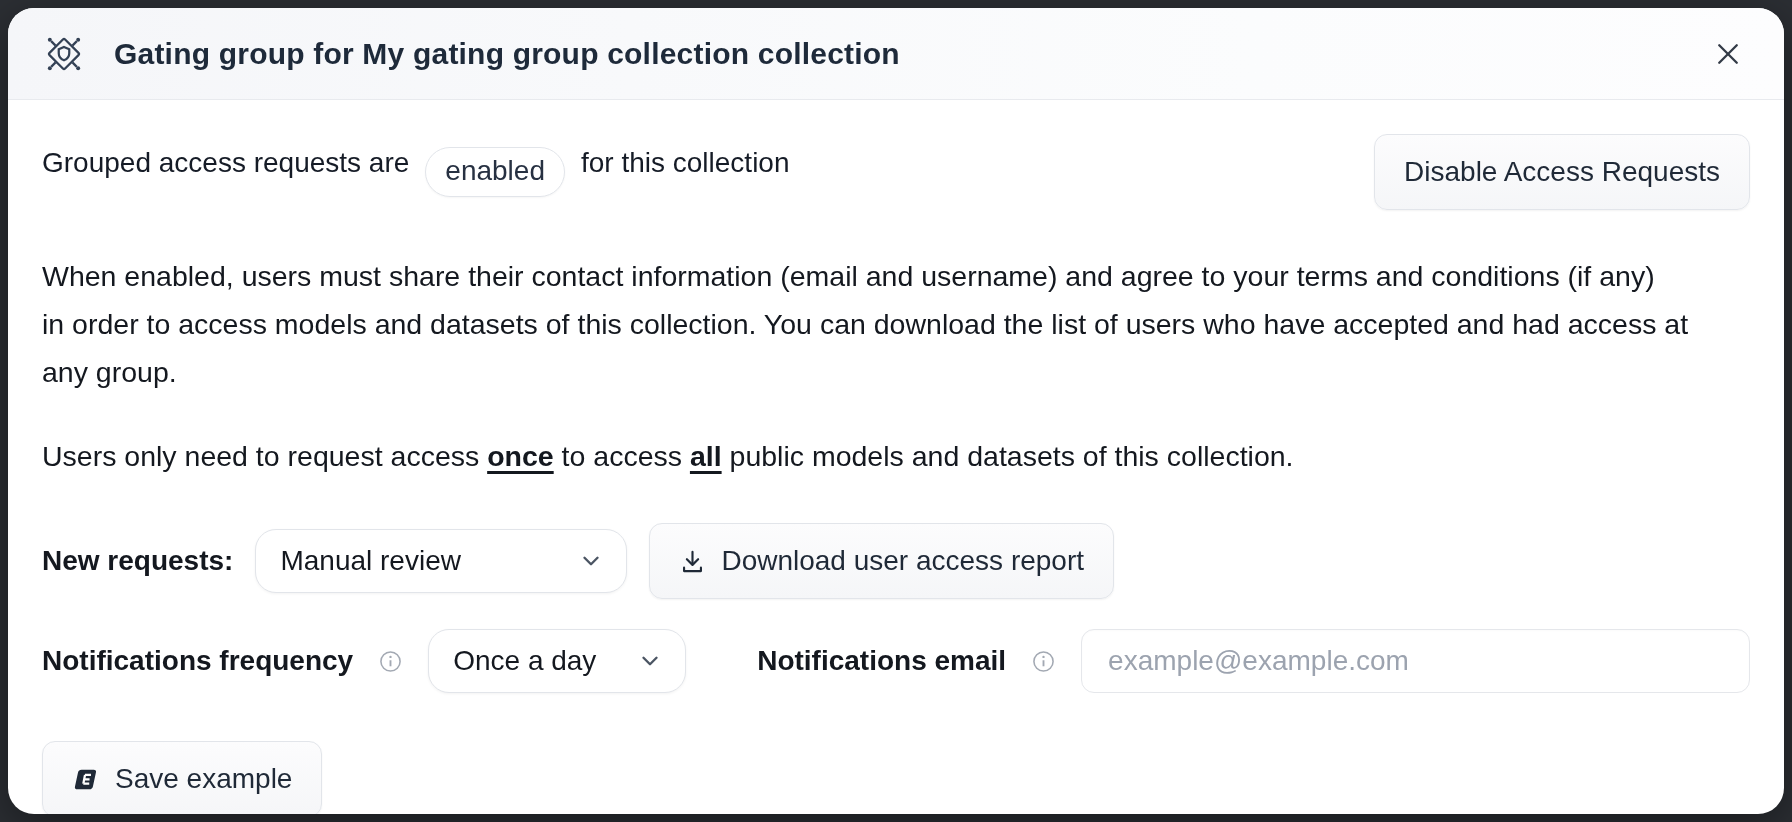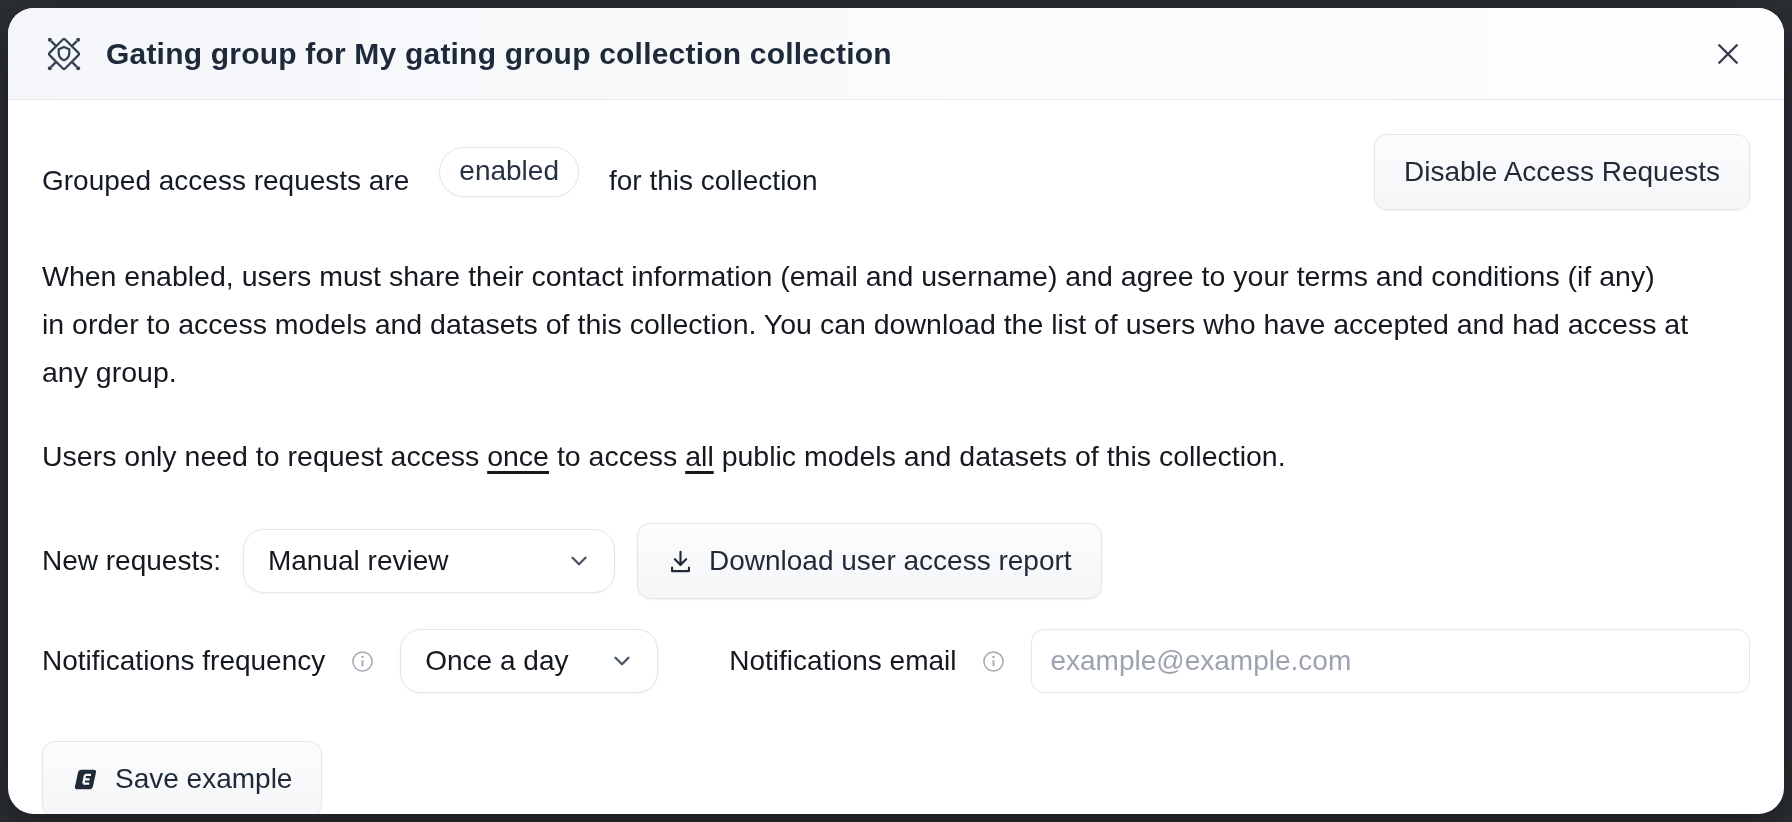--- a/index.html
+++ b/index.html
@@ -14,42 +14,42 @@
   .modal {
     position: absolute; left: 8px; top: 8px;
     width: 1776px; height: 806px;
     background: #ffffff;
     border-radius: 26px;
     overflow: hidden;
     box-shadow: 0 12px 48px rgba(0,0,0,.45);
   }
   .modal-header {
     height: 92px;
-    display: flex; align-items: center; gap: 20px;
+    display: flex; align-items: center; gap: 28px;
     padding: 0 34px;
     background: linear-gradient(to right, #f5f6f9 0%, #fbfcfd 70%, #fdfdfe 100%);
     border-bottom: 1px solid #e8eaee;
   }
   .modal-title {
     flex: 1;
     font-size: 30px; font-weight: 700;
     color: #1e2a3a;
     letter-spacing: .2px;
     white-space: nowrap; overflow: hidden;
   }
   .icon-btn {
     display: flex; align-items: center; justify-content: center;
     width: 44px; height: 44px; cursor: pointer; border: none; background: transparent;
   }
   .modal-body { padding: 0 34px; }
 
   .status-row { margin-top: 34px; display: flex; align-items: center; }
   .status-text {
     flex: 1;
-    display: flex; align-items: flex-end; gap: 30px;
+    display: flex; align-items: flex-start; gap: 16px;
     font-size: 28px; color: #151b26;
   }
   .badge {
     font-weight: 400; color: #273142;
     background: #ffffff;
     border: 1px solid #e2e5ea;
     border-radius: 999px;
     padding: 6px 19px 9px;
     box-shadow: 0 1px 2px rgba(0,0,0,.04);
     line-height: 1.2;
@@ -69,31 +69,31 @@
     margin-top: 42px;
     font-size: 28.5px; line-height: 48px;
     color: #14181f;
   }
   .para span { display: block; }
   .note {
     margin-top: 44px;
     font-size: 28.5px; color: #14181f;
   }
   .emph {
-    font-weight: 400;
+    font-weight: 700;
     text-decoration: underline;
     text-decoration-thickness: 2.5px;
     text-underline-offset: 5px;
   }
   .requests-row {
     margin-top: 50px;
     display: flex; align-items: center; gap: 22px;
     font-size: 28px; color: #14181f;
   }
-  .field-label { white-space: nowrap; }
+  .field-label { white-space: nowrap; font-weight: bold; }
   .select {
     display: inline-flex; align-items: center; justify-content: space-between;
     height: 64px; padding: 0 22px 0 24px;
     border: 1px solid #e2e5ea; border-radius: 21px;
     background: #ffffff;
     font-size: 28px; color: #14181f;
     cursor: pointer;
     box-shadow: 0 1px 3px rgba(0,0,0,.05);
   }
   .select-requests { width: 372px; }
@@ -101,21 +101,21 @@
   .notif-row {
     margin-top: 30px;
     display: flex; align-items: center; gap: 25px;
     font-size: 28px; color: #14181f;
   }
   .email-label { margin-left: 46px; }
   .email-input {
     flex: 1;
     height: 64px;
     border: 1px solid #e5e7eb; border-radius: 13px;
-    padding: 0 18px;
+    padding: 0 26px;
     font-family: "Liberation Sans", sans-serif;
     font-size: 28px; color: #14181f;
     background: #ffffff;
     box-shadow: inset 0 1px 2px rgba(0,0,0,.02);
     outline: none;
   }
   .email-input::placeholder { color: #9ca3af; }
   .save-row { margin-top: 48px; }
   .info-icon { display: inline-flex; flex: none; }
   .chev { margin-left: 16px; display: inline-flex; }

